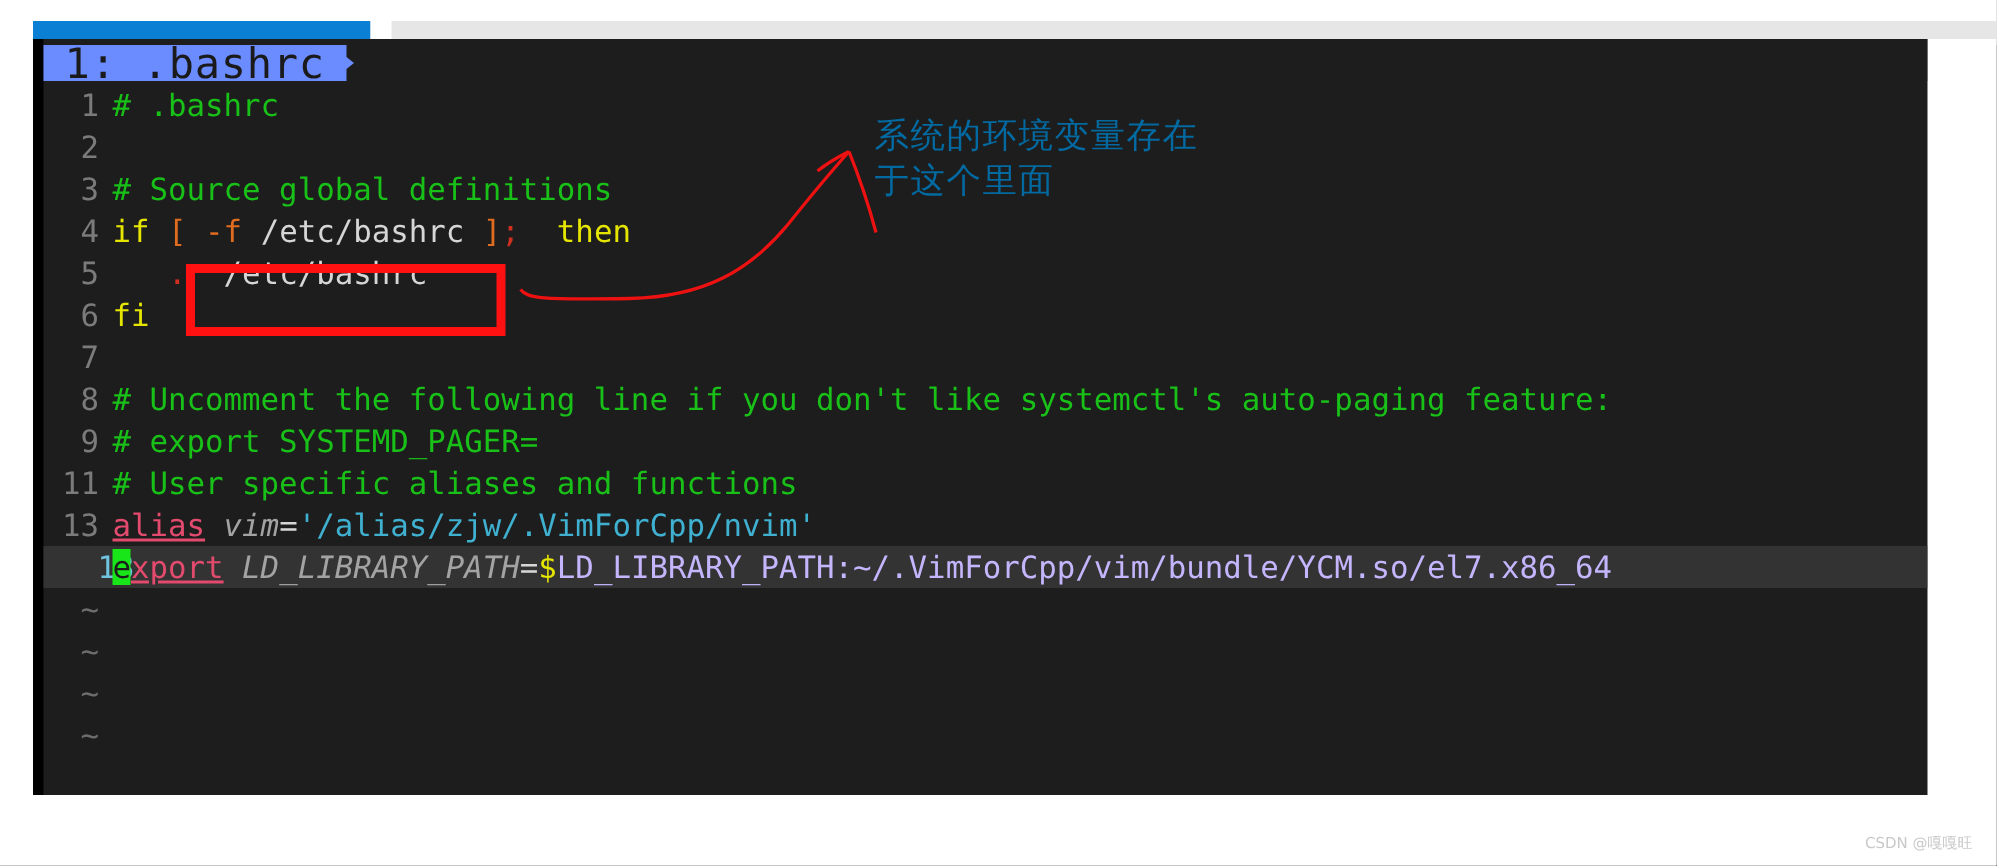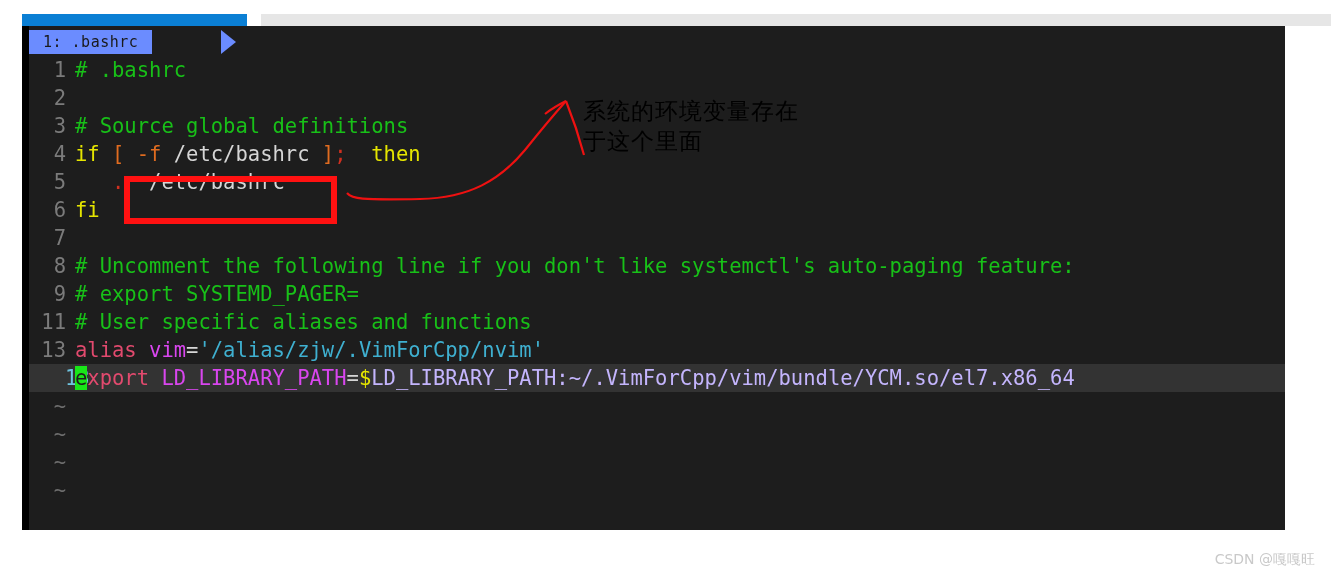--- a/index.html
+++ b/index.html
@@ -64,21 +64,21 @@
     background: #1d1d1d;
   }
   #tab-active {
     position: absolute;
     left: 0px; top: 4px;
     height: 24px;
     display: flex;
     align-items: center;
     background: #6b8cff;
     color: #1a1a1a;
-    font-size: 15px;
+    font-size: 28px;
     padding: 0 14px 0 14px;
     letter-spacing: 0.5px;
   }
   #tab-arrow {
     position: absolute;
     left: 192px; top: 4px;
     width: 0; height: 0;
     border-top: 12px solid transparent;
     border-bottom: 12px solid transparent;
     border-left: 15px solid #6b8cff;
@@ -108,22 +108,22 @@
   .lnum.cur { color: #6fc3df; padding-left: 36px; }
   .ltext { flex: 1; }
   .code-line.current { background: #333333; }
 
   
   .c-comment { color: #18c018; }
   .c-keyword { color: #e5e500; }
   .c-bracket { color: #e06c20; }
   .c-plain   { color: #d6d6d6; }
   .c-semi    { color: #d03020; }
-  .c-alias   { color: #e24a6e; }
-  .c-ident   { color: #d946ef; }
+  .c-alias   { color: #e24a6e; text-decoration: underline; }
+  .c-ident   { color: #a3a3a3; font-style: italic; }
   .c-string  { color: #3fb0d0; }
   .c-dollar  { color: #e5e500; }
   .c-pathval { color: #c4b5fd; }
   .c-tilde   { color: #6d6d6d; }
   .cursor-block {
     background: #19e619;
     color: #1d1d1d;
   }
 
   
@@ -135,36 +135,36 @@
   }
   #redbox {
     position: absolute;
     left: 124px; top: 176px;
     width: 213px; height: 48px;
     border: 6px solid #ff1111;
     box-sizing: border-box;
   }
   #cn-note {
     position: absolute;
-    left: 583px; top: 96px;
+    left: 583px; top: 76px;
     width: 300px;
-    color: #000000;
+    color: #0369a1;
     font-family: "DejaVu Sans", sans-serif;
     font-size: 23px;
     line-height: 30px;
     letter-spacing: 1px;
   }
 
   
   #watermark {
     position: absolute;
     right: 16px; bottom: 8px;
     color: #c9c9c9;
     font-family: "DejaVu Sans", sans-serif;
-    font-size: 14px;
+    font-size: 10px;
   }
 </style>
 </head>
 <body>
 
 <div id="chrome-strip">
   <div id="chrome-tabstrip"></div>
   <div id="chrome-active-tab"></div>
   <div id="chrome-tab-sep"></div>
 </div>

